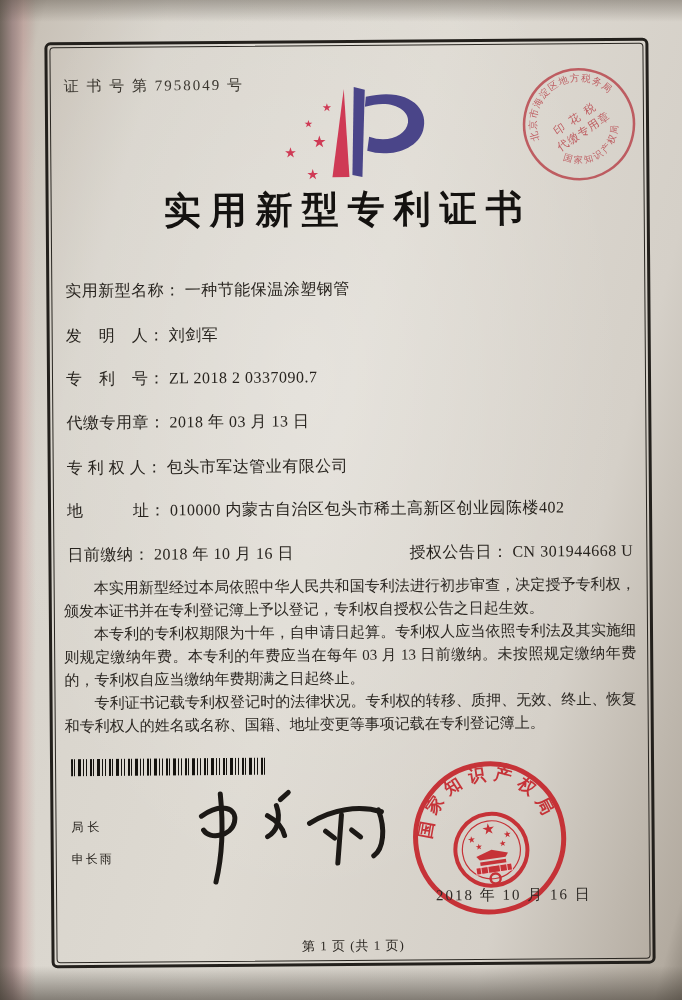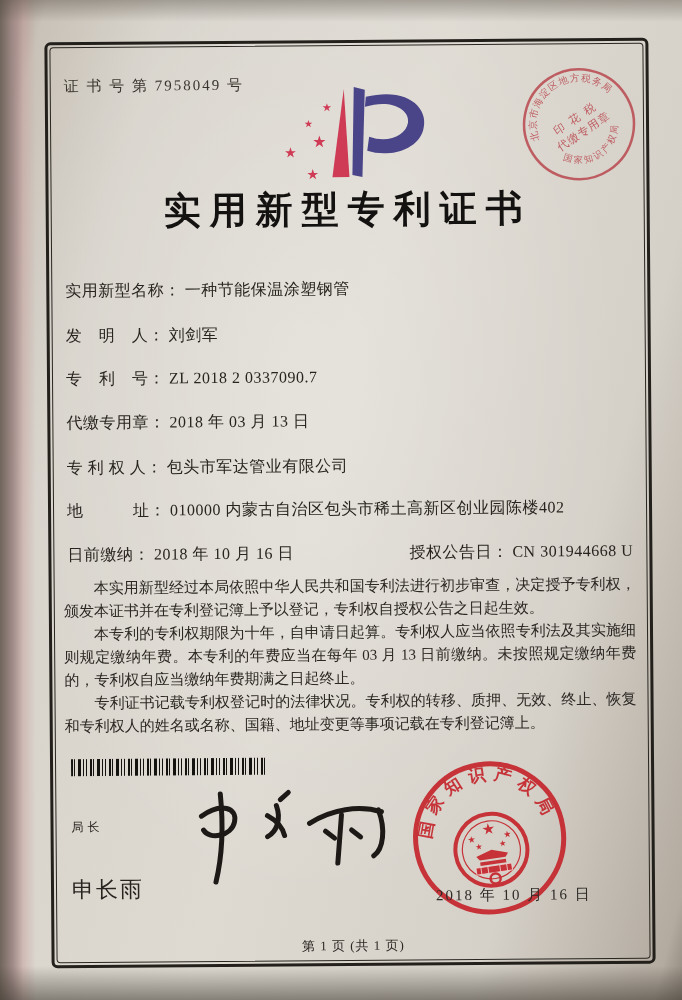--- a/index.html
+++ b/index.html
@@ -65,21 +65,21 @@
   .barcode{
     position:absolute;left:18px;top:714px;width:196px;height:17px;
     background:repeating-linear-gradient(90deg,
       #15130f 0 2px,transparent 2px 3px,
       #15130f 3px 4px,transparent 4px 7px,
       #15130f 7px 10px,transparent 10px 12px,
       #15130f 12px 13px,transparent 13px 15px,
       #15130f 15px 16px,transparent 16px 19px);
   }
   .sig-title{position:absolute;left:18px;top:774px;font-size:12px;letter-spacing:4px;}
-  .sig-name{position:absolute;left:18px;top:806px;font-size:22px;letter-spacing:2px;margin-top:24px;}
+  .sig-name{position:absolute;left:18px;top:806px;font-size:12px;letter-spacing:2px;}
   .signature{position:absolute;left:128px;top:742px;width:230px;height:106px;}
   .seal{position:absolute;left:356px;top:716px;width:160px;height:160px;transform:rotate(-8deg);opacity:0.93;}
   .seal-date{
     position:absolute;left:382px;top:844px;font-size:15px;letter-spacing:2px;color:#2e2a26;white-space:nowrap;
   }
   .footer{position:absolute;left:0;top:894px;width:100%;text-align:center;font-size:13px;letter-spacing:1px;color:#2b2722;}
 </style>
 </head>
 <body>
 

